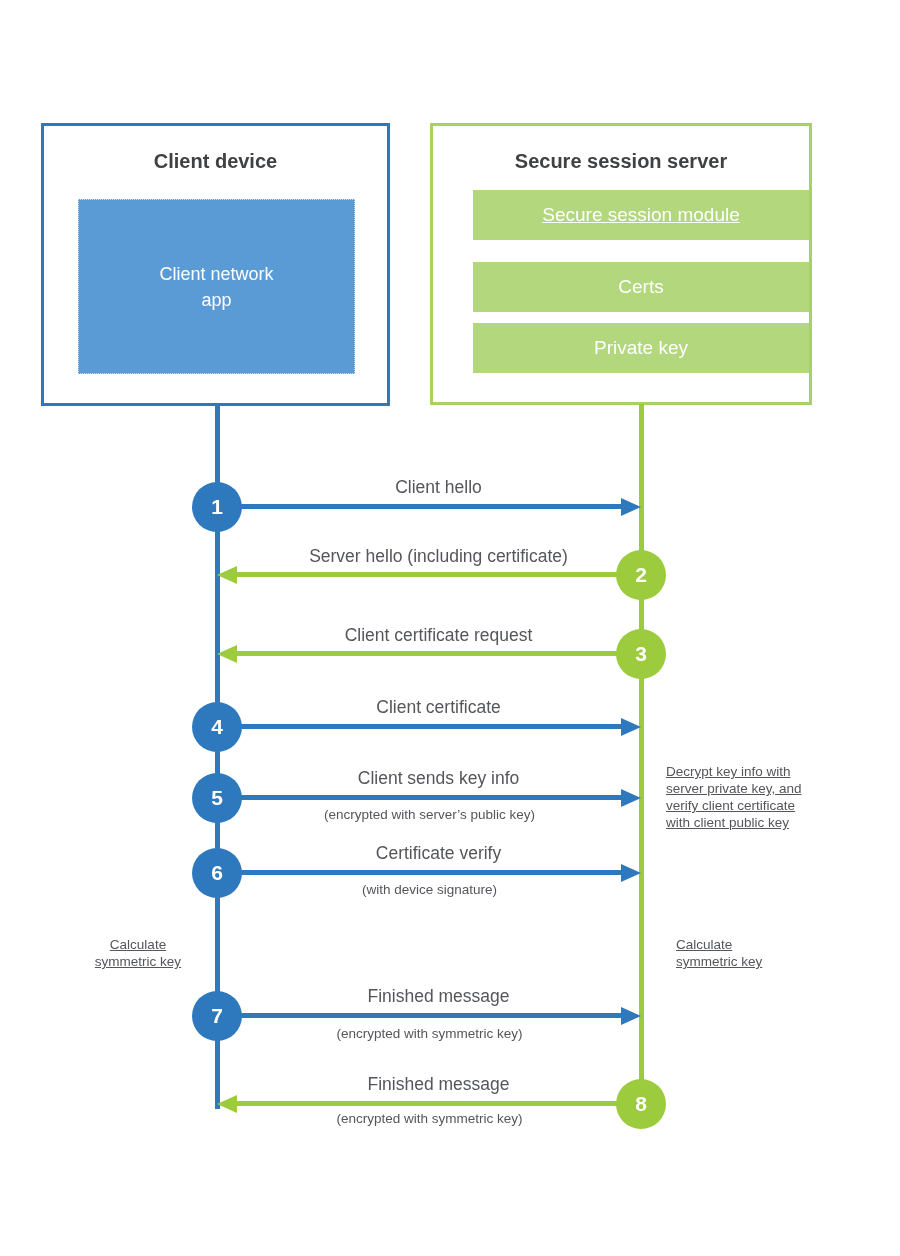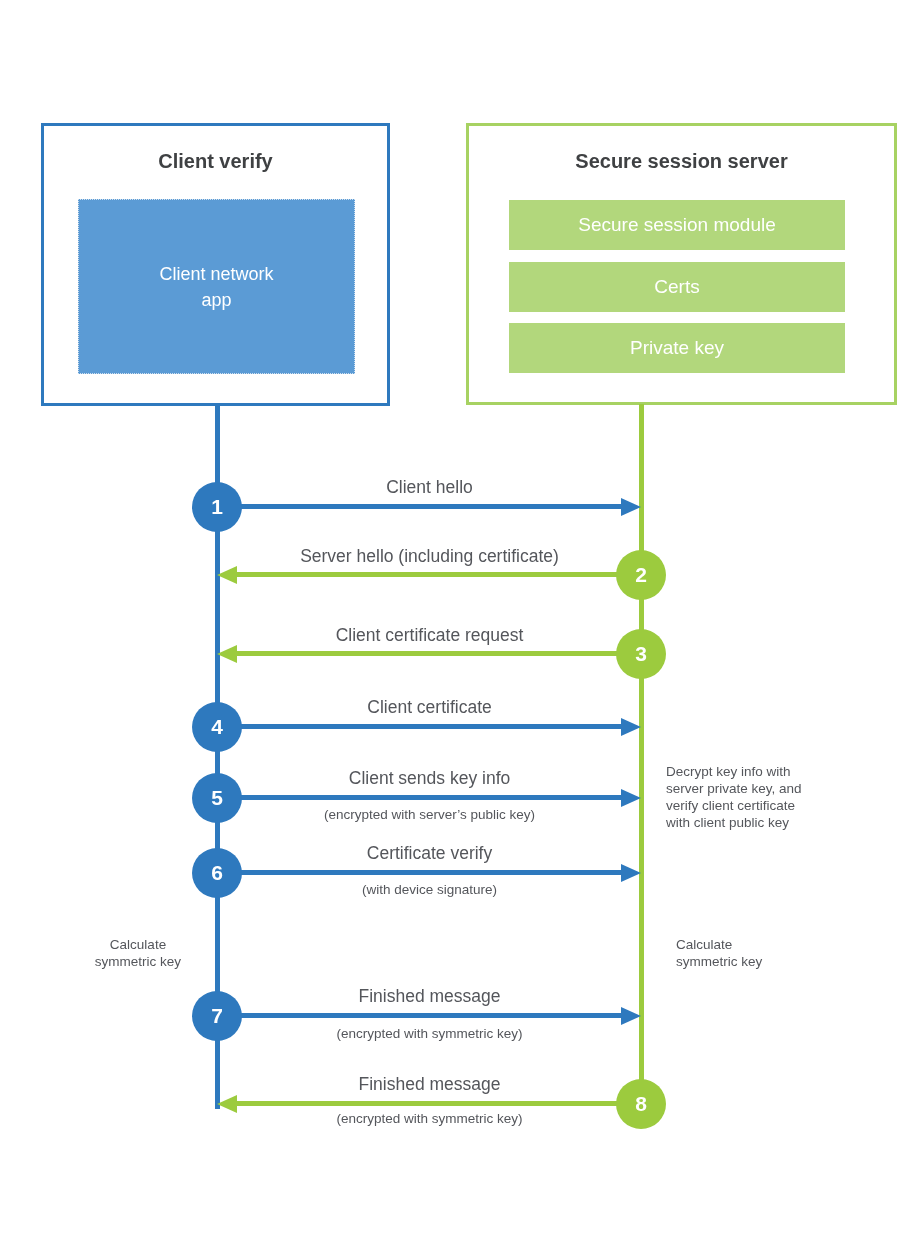--- a/index.html
+++ b/index.html
@@ -13,32 +13,32 @@
   }
   * { margin:0; padding:0; box-sizing:border-box; }
   body { background:#ffffff; font-family:"Liberation Sans","DejaVu Sans",sans-serif; }
   .canvas { position:relative; width:900px; height:1256px; background:#ffffff; overflow:hidden; }
 
   .title { position:absolute; left:36px; top:30px; font-size:27px; font-weight:300; color:#56575A; }
 
   
   .entity { position:absolute; background:#fff; }
   .entity.client { left:41px; top:123px; width:349px; height:283px; border:3px solid var(--blue); }
-  .entity.server { left:430px; top:123px; width:431px; height:282px; border:3px solid var(--green-border);margin-left:36px; }
+  .entity.server { left:430px; top:123px; width:382px; height:282px; border:3px solid var(--green-border); }
   .entity-title { position:absolute; left:0; right:0; top:24px; text-align:center;
                   font-size:20px; font-weight:bold; color:var(--heading); }
 
   .app-box { position:absolute; left:34px; top:73px; width:277px; height:175px;
              background:var(--blue-fill); border:1px dotted #cfe0f0;
              display:flex; align-items:center; justify-content:center; }
   .app-box .app-label { color:#fff; font-size:18px; line-height:26px; text-align:center; white-space:pre-line; }
 
   .bar { position:absolute; left:40px; width:336px; height:50px; background:var(--green-fill);
          display:flex; align-items:center; justify-content:center; color:#fff; font-size:19px; }
-  .bar.b0 { top:74px; }
+  .bar.b0 { top:64px;text-decoration:underline; }
   .bar.b1 { top:136px; }
   .bar.b2 { top:197px; }
 
   
   .lifeline { position:absolute; width:5px; z-index:1; }
   .lifeline.blue { left:215px; top:405px; height:704px; background:var(--blue); }
   .lifeline.green { left:639px; top:404px; height:703px; background:var(--green); }
 
   
   .circle { position:absolute; width:50px; height:50px; border-radius:50%;
@@ -48,50 +48,50 @@
   .circle.green { background:var(--green); }
 
   .shaft { position:absolute; height:5px; z-index:2; }
   .shaft.blue { background:var(--blue); left:217px; width:404px; }
   .shaft.green { background:var(--green); left:237px; width:404px; }
   .head { position:absolute; width:0; height:0; z-index:2;
           border-top:9px solid transparent; border-bottom:9px solid transparent; }
   .head.right { left:621px; border-left:20px solid var(--blue); }
   .head.left  { left:217px; border-right:20px solid var(--green); }
 
-  .msg { position:absolute; left:219px; width:421px; text-align:center;
+  .msg { position:absolute; left:228px; width:421px; text-align:center;
          font-size:17.5px; color:var(--text); z-index:2; }
   .sub { position:absolute; left:219px; width:421px; text-align:center;
          font-size:13.5px; color:var(--text); z-index:2; }
 
   
   .c1 { left:192px; top:482px; }  .sh1 { top:504px; } .hd1 { top:498px; } .m1 { top:477px; }
   .c2 { left:616px; top:550px; }  .sh2 { top:572px; } .hd2 { top:566px; } .m2 { top:546px; }
   .c3 { left:616px; top:629px; }  .sh3 { top:651px; } .hd3 { top:645px; } .m3 { top:625px; }
   .c4 { left:192px; top:702px; }  .sh4 { top:724px; } .hd4 { top:718px; } .m4 { top:697px; }
   .c5 { left:192px; top:773px; }  .sh5 { top:795px; } .hd5 { top:789px; } .m5 { top:768px; } .u5 { top:807px; }
   .c6 { left:192px; top:848px; }  .sh6 { top:870px; } .hd6 { top:864px; } .m6 { top:843px;text-align:center; } .u6 { top:882px; }
   .c7 { left:192px; top:991px; }  .sh7 { top:1013px; } .hd7 { top:1007px; } .m7 { top:986px; } .u7 { top:1026px; }
   .c8 { left:616px; top:1079px; } .sh8 { top:1101px; } .hd8 { top:1095px; } .m8 { top:1074px; } .u8 { top:1111px; }
 
   
   .note { position:absolute; font-size:13.5px; line-height:17px; color:var(--text);
-          white-space:pre-line; z-index:2; }
+          white-space:pre-line; z-index:2;text-decoration:underline; }
   .note-decrypt { left:666px; top:763px; width:180px; text-align:left; }
   .note-calc-left { left:84px; top:936px; width:108px; text-align:center; }
   .note-calc-right { left:676px; top:936px; width:120px; text-align:left; }
 </style>
 </head>
 <body>
 
 <div class="canvas">
 
 
   <div class="entity client">
-    <div class="entity-title">Client verify</div>
+    <div class="entity-title">Client device</div>
     <div class="app-box">
       <div class="app-label">Client network
 app</div>
     </div>
   </div>
 
   <div class="entity server">
     <div class="entity-title">Secure session server</div>
     <div class="bar b0">Secure session module</div>
     <div class="bar b1">Certs</div>

